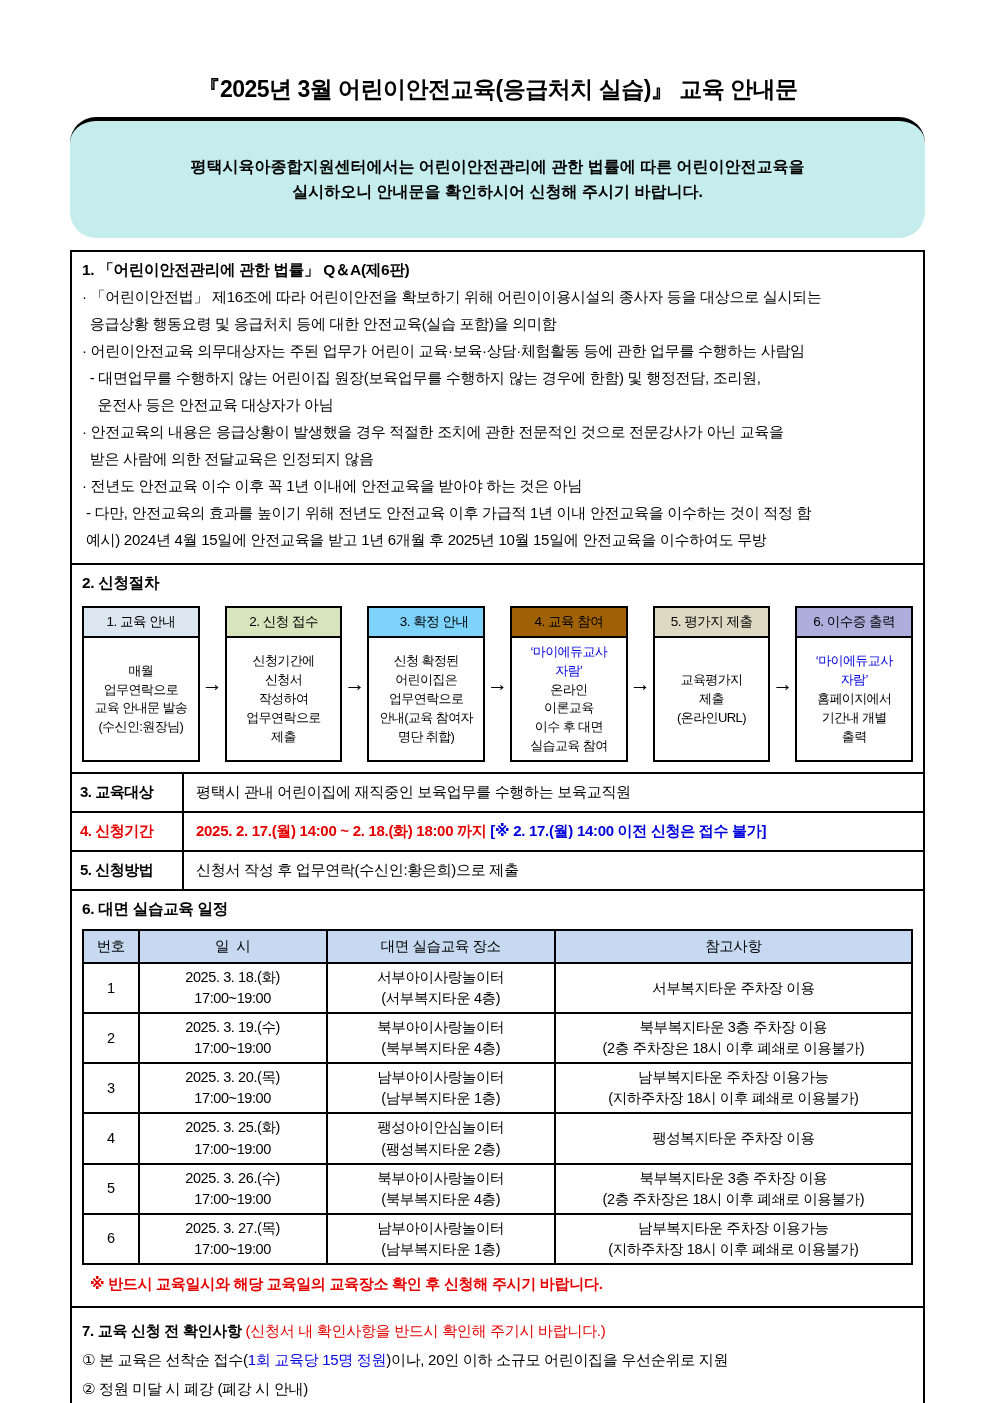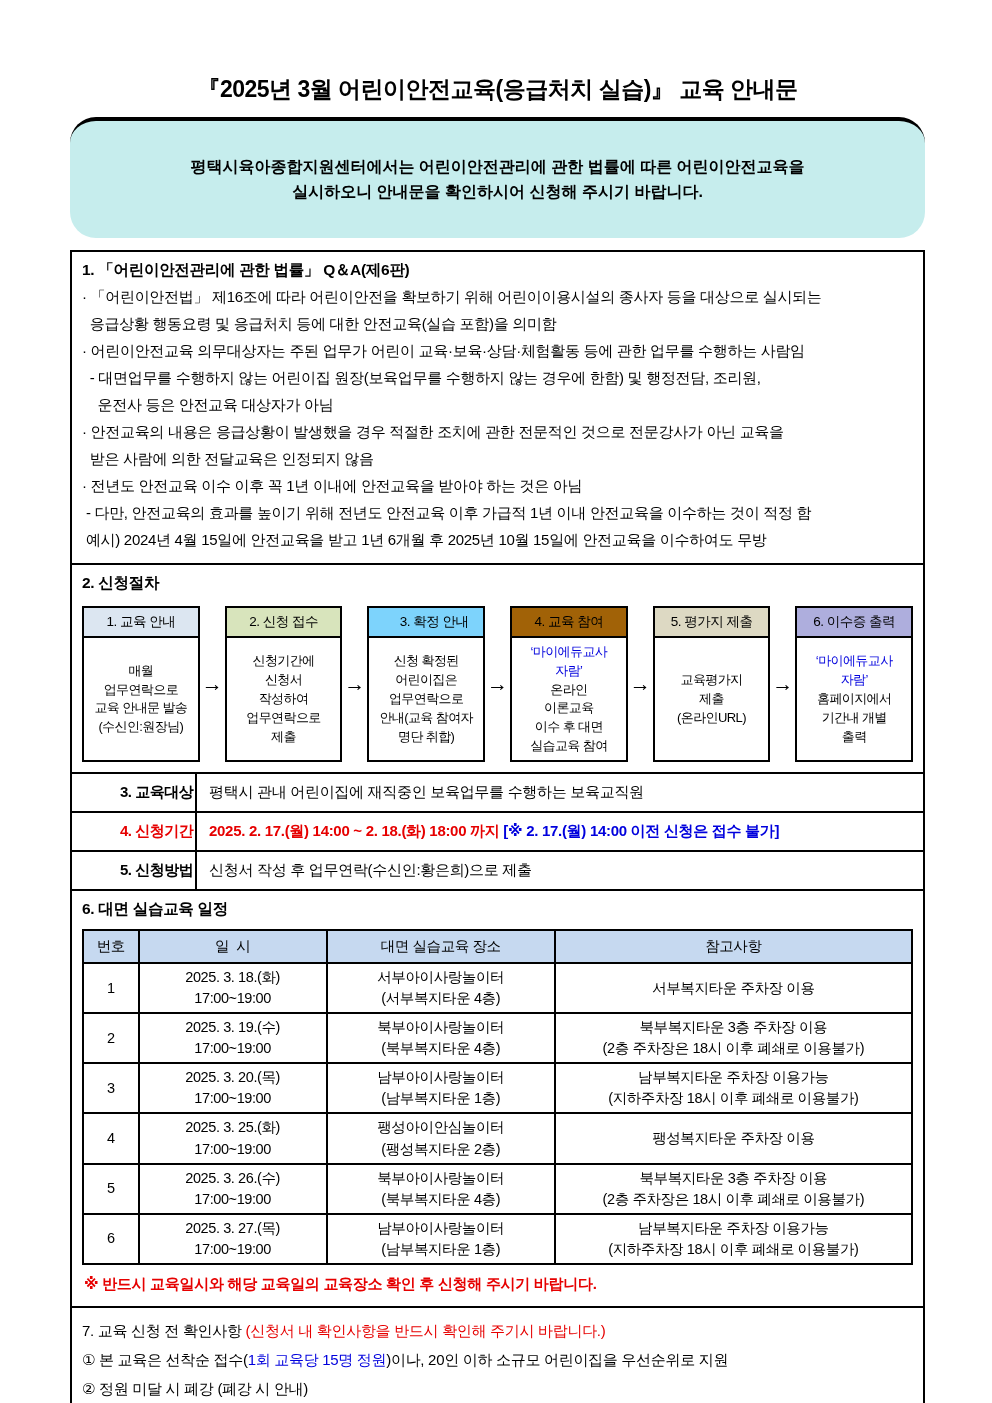--- a/index.html
+++ b/index.html
@@ -48,42 +48,41 @@
     font-size:13px; line-height:1.45; letter-spacing:-0.6px;
     white-space:pre-line; padding:4px 1px;
   }
   .flow-arrow {
     align-self:center; font-size:21px; font-weight:700; padding:0 2px;
   }
 
   
   .kv-row { display:flex; align-items:stretch; }
   .kv-label {
-    width:85px; flex:none; border-right:2px solid #000;
+    width:112px; flex:none; border-right:2px solid #000;
     font-weight:700; font-size:15px; padding:9px 0 9px 8px;
     letter-spacing:-0.5px;
-    margin-left:40px;
   }
   .kv-content { flex:1; padding:9px 6px 9px 12px; font-size:15px; letter-spacing:-0.3px; }
 
   
   .schedule-table { width:100%; border-collapse:collapse; margin-top:9px; table-layout:fixed; }
   .schedule-table th, .schedule-table td {
     border:2px solid #000; text-align:center; vertical-align:middle;
     font-size:14.5px; letter-spacing:-0.4px; white-space:pre-wrap;
     padding:3px 2px; line-height:1.45;
   }
   .schedule-table th { font-weight:400; padding:5px 2px;margin-left:16px; }
   .col-no { width:6.7%; } .col-dt { width:22.7%; } .col-pl { width:27.5%; } .col-rm { width:43.1%; }
 
-  .note-red { margin:10px 0 2px 2px; font-size:15px; font-weight:700; letter-spacing:-0.3px; }
+  .note-red { margin:10px 0 2px 8px; font-size:15px; font-weight:700; letter-spacing:-0.3px; }
 
   
   .check-line { font-size:15px; line-height:29px; letter-spacing:-0.3px; }
-  .check-heading { font-weight:400; }
+  .check-heading { font-weight:700; }
 
   .red  { color:#e60000; }
   .blue { color:#0000dd; }
   .bold { font-weight:700; }
 </style>
 </head>
 <body>
 
 <div class="page">
 

